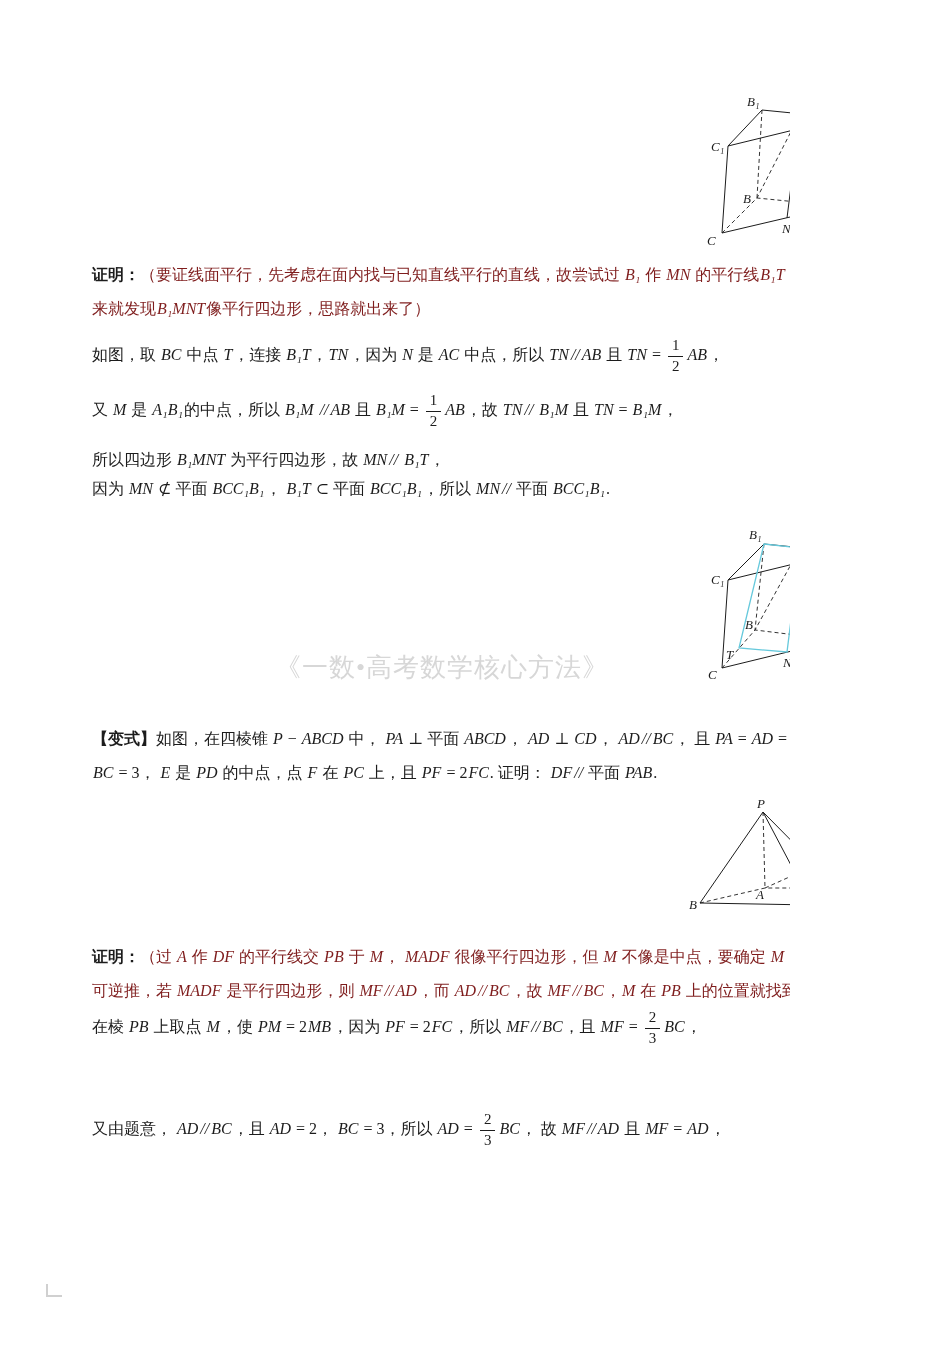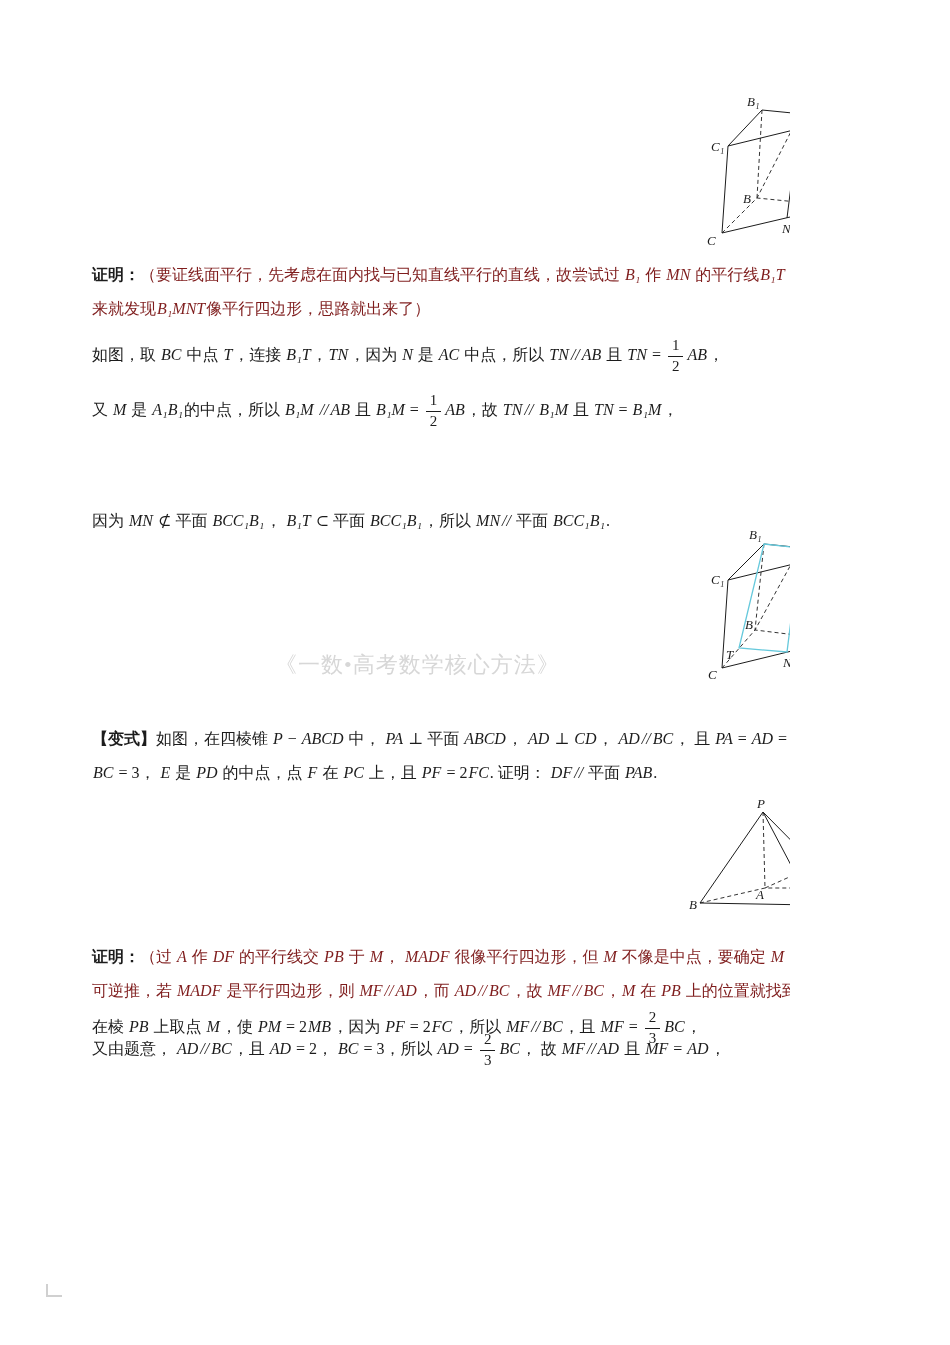--- a/index.html
+++ b/index.html
@@ -8,21 +8,21 @@
         font-family:"Liberation Serif","DejaVu Serif",serif;color:#1c1c1c}
   .ln{position:absolute;left:92px;white-space:nowrap;font-size:16px;line-height:22px}
   .teal{color:#7f1d1d}
   i.mv{font-style:italic;padding:0 1px}
   b.mb{font-weight:bold;font-style:normal}
   .lbl{font-weight:bold}
   .frac{display:inline-block;vertical-align:middle;text-align:center;margin:0 3px;line-height:1.05;font-size:15px}
   .fn{display:block;border-bottom:1px solid #1c1c1c;padding:0 4px 2px}
   .fd{display:block;padding-top:2px}
   .fig{position:absolute}
-  .watermark{position:absolute;left:275px;top:650px;font-size:22px;color:#d7d7d7;
+  .watermark{position:absolute;left:275px;top:650px;font-size:26px;color:#d7d7d7;
              letter-spacing:1px;z-index:5;white-space:nowrap}
   svg .e{stroke:#1c1c1c;stroke-width:1;fill:none}
   svg .d{stroke:#1c1c1c;stroke-width:0.9;stroke-dasharray:4 3;fill:none}
   svg .cy{stroke:#66c9dc;stroke-width:1.3;fill:none}
   svg text{font-family:"Liberation Serif","DejaVu Serif",serif;font-style:italic;font-size:13px;fill:#1c1c1c}
   .corner{position:absolute;left:46px;top:1284px;width:16px;height:13px;
           border-left:2px solid #d0d0d0;border-bottom:2px solid #d0d0d0}
 </style>
 </head>
 <body>
@@ -52,21 +52,22 @@
     </g>
   </svg>
 
   <div class="ln" style="top:264px">
     <b class="lbl">证明：</b><span class="teal">（要证线面平行，先考虑在面内找与已知直线平行的直线，故尝试过 <i class="mv">B₁</i> 作 <i class="mv">MN</i> 的平行线<i class="mv">B₁T</i>，作出</span>
   </div>
   <div class="ln teal" style="top:298px">来就发现<i class="mv">B₁MNT</i>像平行四边形，思路就出来了）</div>
 
   <div class="ln" style="top:338px">如图，取 <i class="mv">BC</i> 中点 <i class="mv">T</i>，连接 <i class="mv">B₁T</i>，<i class="mv">TN</i>，因为 <i class="mv">N</i> 是 <i class="mv">AC</i> 中点，所以 <i class="mv">TN</i><i class="mv">//</i><i class="mv">AB</i> 且 <i class="mv">TN</i> = <span class="frac"><span class="fn">1</span><span class="fd">2</span></span><i class="mv">AB</i>，</div>
   <div class="ln" style="top:393px">又 <i class="mv">M</i> 是 <i class="mv">A₁B₁</i>的中点，所以 <i class="mv">B₁M</i> <i class="mv">//</i><i class="mv">AB</i> 且 <i class="mv">B₁M</i> = <span class="frac"><span class="fn">1</span><span class="fd">2</span></span><i class="mv">AB</i>，故 <i class="mv">TN</i><i class="mv">//</i> <i class="mv">B₁M</i> 且 <i class="mv">TN</i> = <i class="mv">B₁M</i>，</div>
-  <div class="ln" style="top:510px">因为 <i class="mv">MN</i> ⊄ 平面 <i class="mv">BCC₁B₁</i>，  <i class="mv">B₁T</i> ⊂ 平面 <i class="mv">BCC₁B₁</i>，所以 <i class="mv">MN</i><i class="mv">//</i> 平面 <i class="mv">BCC₁B₁</i>.</div>
+  <div class="ln" style="top:449px">所以四边形 <i class="mv">B₁MNT</i> 为平行四边形，故 <i class="mv">MN</i><i class="mv">//</i> <i class="mv">B₁T</i>，</div>
+  <div class="ln" style="top:478px">因为 <i class="mv">MN</i> ⊄ 平面 <i class="mv">BCC₁B₁</i>，  <i class="mv">B₁T</i> ⊂ 平面 <i class="mv">BCC₁B₁</i>，所以 <i class="mv">MN</i><i class="mv">//</i> 平面 <i class="mv">BCC₁B₁</i>.</div>
 
   <svg class="fig" style="left:695px;top:522px" width="172" height="162" viewBox="0 0 172 162">
     <g>
       <path class="e" d="M33,58 L69,22 L148,30 L33,58"></path>
       <path class="e" d="M33,58 L27,146"></path>
       <path class="e" d="M148,30 L142,118"></path>
       <path class="e" d="M27,146 L142,118"></path>
       <path class="d" d="M69,22 L60,108"></path>
       <path class="d" d="M27,146 L60,108 L142,118"></path>
       <path class="d" d="M105,26 L60,108"></path>
@@ -108,17 +109,17 @@
       <text x="131" y="119">C</text>
     </g>
   </svg>
 
   <div class="ln teal" style="top:980px">可逆推，若 <i class="mv">MADF</i> 是平行四边形，则 <i class="mv">MF</i><i class="mv">//</i><i class="mv">AD</i>，而 <i class="mv">AD</i><i class="mv">//</i><i class="mv">BC</i>，故 <i class="mv">MF</i><i class="mv">//</i><i class="mv">BC</i>，<i class="mv">M</i> 在 <i class="mv">PB</i> 上的位置就找到了）</div>
   <div class="ln" style="top:946px">
     <b class="lbl">证明：</b><span class="teal">（过 <i class="mv">A</i> 作 <i class="mv">DF</i> 的平行线交 <i class="mv">PB</i> 于 <i class="mv">M</i>， <i class="mv">MADF</i> 很像平行四边形，但 <i class="mv">M</i> 不像是中点，要确定 <i class="mv">M</i> 的位置，</span>
   </div>
 
   <div class="ln" style="top:1010px">在棱 <i class="mv">PB</i> 上取点 <i class="mv">M</i>，使 <i class="mv">PM</i> = 2<i class="mv">MB</i>，因为 <i class="mv">PF</i> = 2<i class="mv">FC</i>，所以 <i class="mv">MF</i><i class="mv">//</i><i class="mv">BC</i>，且 <i class="mv">MF</i> = <span class="frac"><span class="fn">2</span><span class="fd">3</span></span><i class="mv">BC</i>，</div>
-  <div class="ln" style="top:1032px">又由题意， <i class="mv">AD</i><i class="mv">//</i><i class="mv">BC</i>，且 <i class="mv">AD</i> = 2， <i class="mv">BC</i> = 3，所以 <i class="mv">AD</i> = <span class="frac"><span class="fn">2</span><span class="fd">3</span></span><i class="mv">BC</i>， 故 <i class="mv">MF</i><i class="mv">//</i><i class="mv">AD</i> 且 <i class="mv">MF</i> = <i class="mv">AD</i>，</div>
+  <div class="ln" style="top:1112px">又由题意， <i class="mv">AD</i><i class="mv">//</i><i class="mv">BC</i>，且 <i class="mv">AD</i> = 2， <i class="mv">BC</i> = 3，所以 <i class="mv">AD</i> = <span class="frac"><span class="fn">2</span><span class="fd">3</span></span><i class="mv">BC</i>， 故 <i class="mv">MF</i><i class="mv">//</i><i class="mv">AD</i> 且 <i class="mv">MF</i> = <i class="mv">AD</i>，</div>
 
   <div class="corner"></div>
 
 </div>
 
 </body></html>

